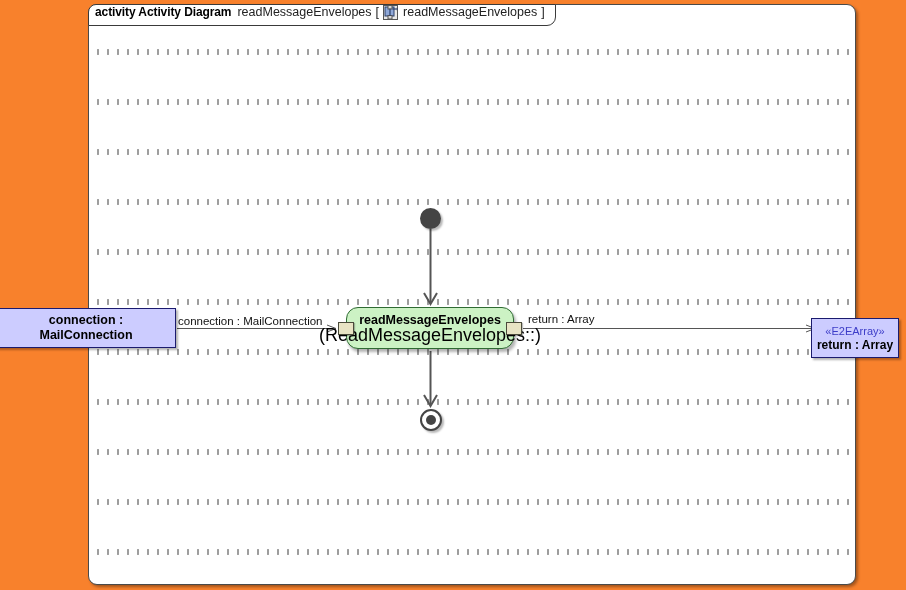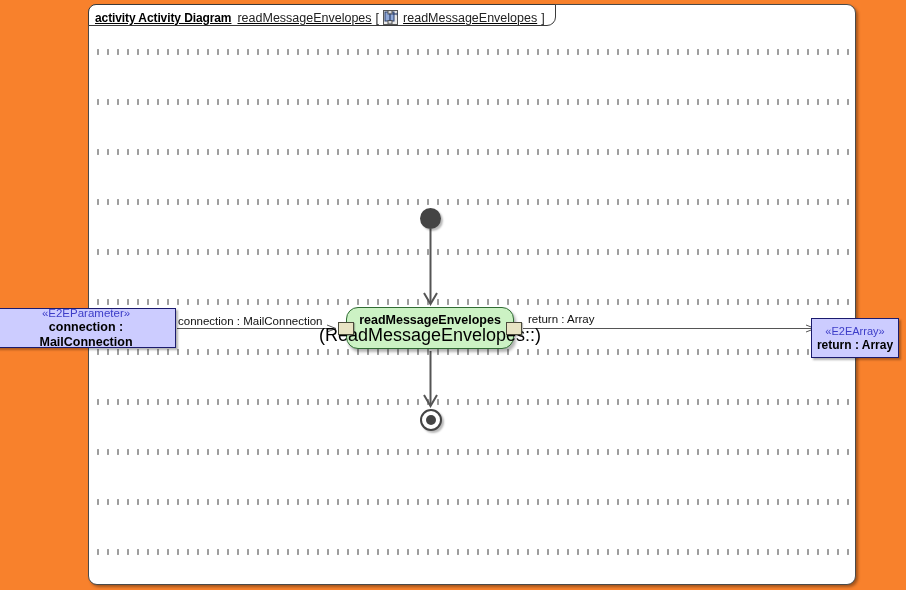--- a/index.html
+++ b/index.html
@@ -52,26 +52,25 @@
     position: absolute;
     left: 88px;
     top: 4px;
     height: 22px;
     background: #FFFFFF;
     border: 1px solid #3a3a3a;
     border-top-left-radius: 8px;
     border-bottom-right-radius: 9px;
     box-sizing: border-box;
     display: flex;
-    align-items: flex-end;
+    align-items: flex-start;
     padding: 0 10px 0 6px;
     white-space: nowrap;
     font-size: 12px;
     color: #000;
-    text-decoration: underline;
   }
   #frame-header .kw {
     font-weight: bold;
     font-size: 12px;
     letter-spacing: -0.1px;
   }
   #frame-header .fname {
     margin-left: 6px;
     font-size: 12.5px;
     color: #222;
@@ -281,20 +280,19 @@
 
 <div id="action-node">
   <div class="act-title">readMessageEnvelopes</div>
   <div class="act-sub">(ReadMessageEnvelopes::)</div>
 </div>
 
 <div class="pin" id="pin-in"></div>
 <div class="pin" id="pin-out"></div>
 
 <div class="e2e-box" id="param-node">
-  <div class="stereo">«E2EParameter»</div>
   <div class="nodename">connection : MailConnection</div>
 </div>
 
 <div class="e2e-box" id="array-node">
   <div class="stereo">«E2EArray»</div>
   <div class="nodename">return : Array</div>
 </div>
 
 </body></html>

